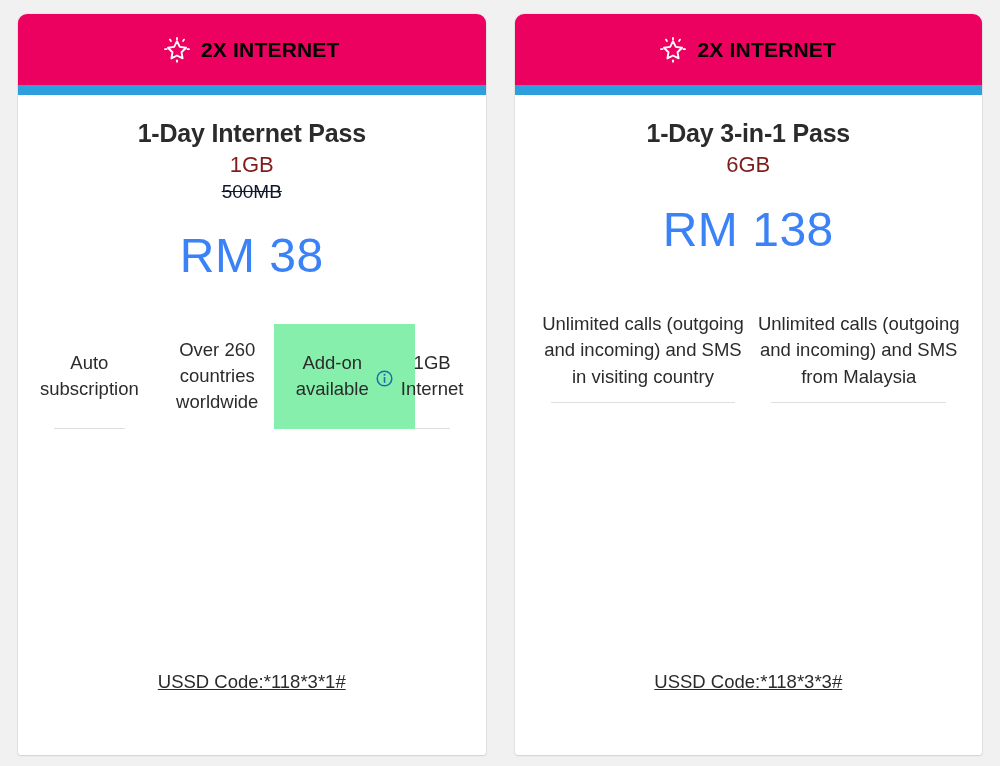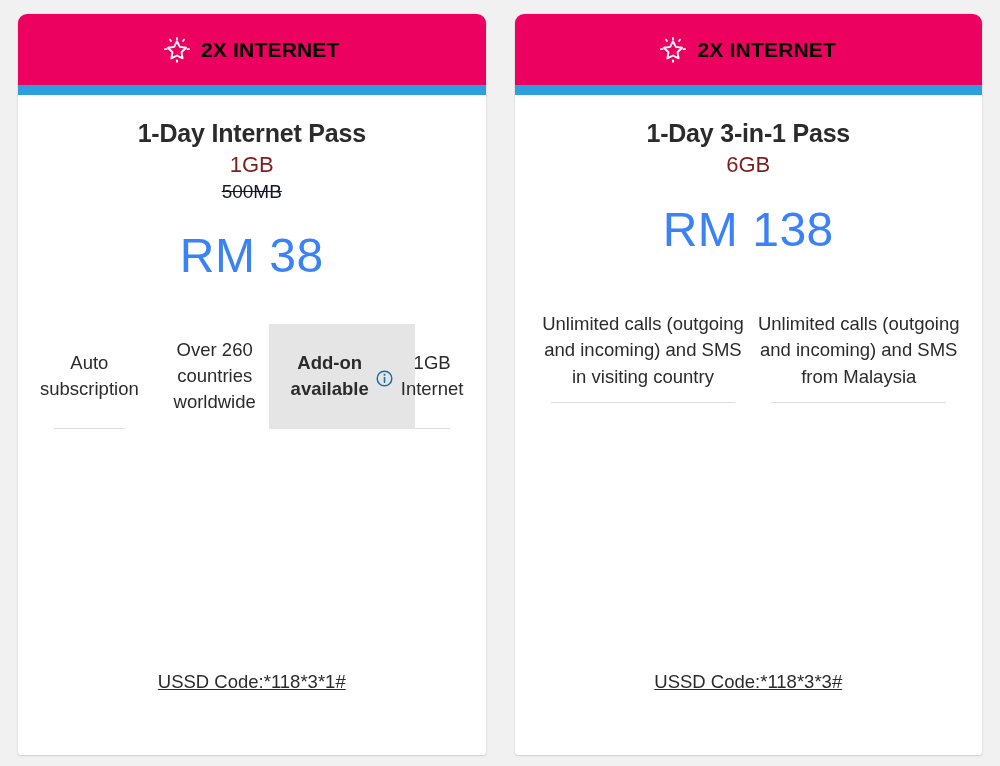--- a/index.html
+++ b/index.html
@@ -127,27 +127,26 @@
   .feature-row.divided::after {
     content: "";
     position: absolute;
     left: 18px;
     right: 18px;
     bottom: 0;
     height: 1px;
     background: #dedede;
   }
   .feature-row.highlight {
-    background: #e5e5e5;
+    background: #86efac;
     margin: 0 -18px;
     padding-left: 22px;
     padding-right: 22px;
     padding-top: 20px;
     padding-bottom: 20px;
-    font-weight: bold;
   }
   .info-icon {
     display: inline-block;
     vertical-align: -3px;
     width: 17px;
     height: 17px;
     margin-left: 7px;
   }
 
   

